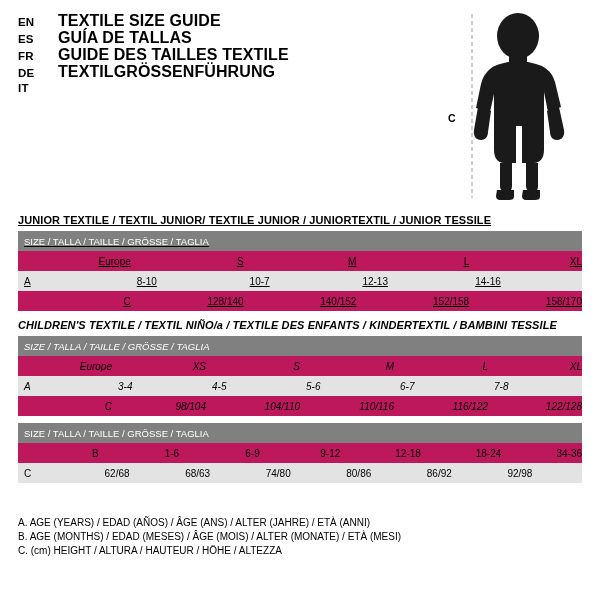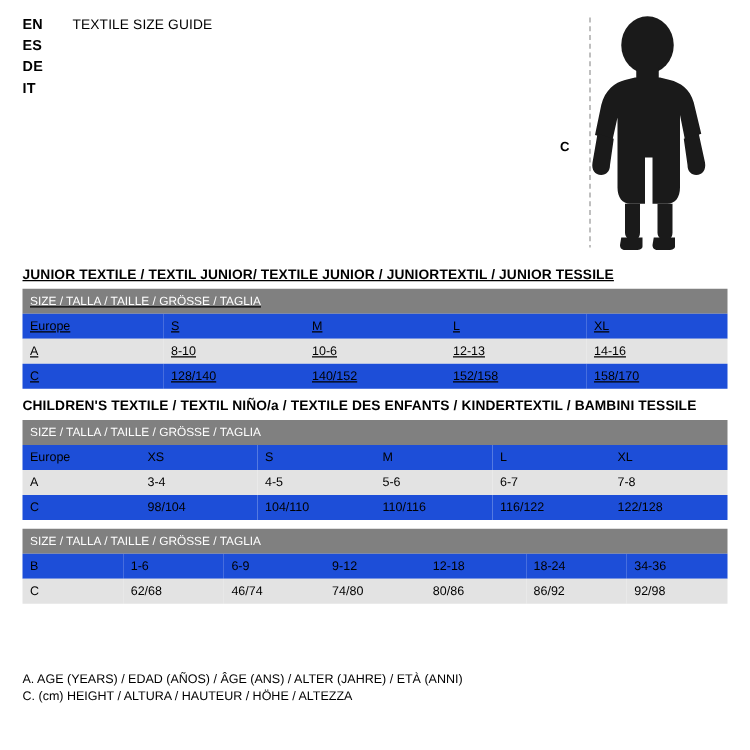--- a/index.html
+++ b/index.html
@@ -35,22 +35,22 @@
     line-height: 17px;
     height: 17px;
   }
   .lang-code {
     width: 40px;
     font-size: 11.5px;
     font-weight: bold;
     letter-spacing: 0.2px;
   }
   .lang-title {
-    font-size: 11px;
-    font-weight: normal;
+    font-size: 16px;
+    font-weight: bold;
     letter-spacing: 0.1px;
   }
 
   
   .figure-area {
     position: absolute;
     left: 440px;
     top: 8px;
     width: 150px;
     height: 195px;
@@ -92,21 +92,22 @@
   tr.head-row td {
     background: #808080;
     color: #ffffff;
     font-size: 9.5px;
     font-weight: normal;
   }
   tr.alt td {
     background: #e3e3e3;
   }
   tr.plain td {
-    background: #1d4ed8;
+    background: #be185d;
+    text-align: right;
   }
   td.rowlabel { width: 80px; }
 
   
   .legend {
     position: absolute;
     left: 18px;
     width: 564px;
   }
   .legend div {
@@ -119,23 +120,29 @@
 
 <div class="page">
 
   <div class="header">
     <div class="lang-row">
       <span class="lang-code">EN</span>
       <span class="lang-title">TEXTILE SIZE GUIDE</span>
     </div>
     <div class="lang-row">
       <span class="lang-code">ES</span>
+      <span class="lang-title">GUÍA DE TALLAS</span>
+    </div>
+    <div class="lang-row">
+      <span class="lang-code">FR</span>
+      <span class="lang-title">GUIDE DES TAILLES TEXTILE</span>
     </div>
     <div class="lang-row">
       <span class="lang-code">DE</span>
+      <span class="lang-title">TEXTILGRÖSSENFÜHRUNG</span>
     </div>
     <div class="lang-row">
       <span class="lang-code">IT</span>
     </div>
   </div>
 
   <div class="figure-area">
     <svg class="figure-svg" width="150" height="195" viewBox="0 0 150 195">
 
       <line x1="32" y1="6" x2="32" y2="190" stroke="#999999" stroke-width="1" stroke-dasharray="4,3"></line>
@@ -174,36 +181,36 @@
       <tr class="plain">
         <td class="rowlabel">Europe</td>
         <td>S</td>
         <td>M</td>
         <td>L</td>
         <td>XL</td>
       </tr>
       <tr class="alt">
         <td class="rowlabel">A</td>
         <td>8-10</td>
-        <td>10-6</td>
+        <td>10-7</td>
         <td>12-13</td>
         <td>14-16</td>
       </tr>
       <tr class="plain">
         <td class="rowlabel">C</td>
         <td>128/140</td>
         <td>140/152</td>
         <td>152/158</td>
         <td>158/170</td>
       </tr>
     </tbody>
       </table>
   </div>
 
-  <div class="section" style="top:318px;">
+  <div class="section" style="top:318px;font-style:italic;">
     <div class="section-title">CHILDREN'S TEXTILE / TEXTIL NIÑO/а / TEXTILE DES ENFANTS / KINDERTEXTIL / BAMBINI TESSILE</div>
     <table class="size">
       <tbody>
           <tr class="head-row">
         <td colspan="6">SIZE / TALLA / TAILLE / GRÖSSE / TAGLIA</td>
       </tr>
       <tr class="plain">
         <td class="rowlabel">Europe</td>
         <td>XS</td>
         <td>S</td>
@@ -242,28 +249,29 @@
         <td>1-6</td>
         <td>6-9</td>
         <td>9-12</td>
         <td>12-18</td>
         <td>18-24</td>
         <td>34-36</td>
       </tr>
       <tr class="alt">
         <td class="rowlabel">C</td>
         <td>62/68</td>
-        <td>46/74</td>
+        <td>68/63</td>
         <td>74/80</td>
         <td>80/86</td>
         <td>86/92</td>
         <td>92/98</td>
       </tr>
     </tbody>
       </table>
   </div>
 
-  <div class="legend" style="top:537px;">
+  <div class="legend" style="top:516px;">
     <div>A. AGE (YEARS) / EDAD (AÑOS) / ÂGE (ANS) / ALTER (JAHRE) / ETÀ (ANNI)</div>
+    <div>B. AGE (MONTHS) / EDAD (MESES) / ÂGE (MOIS) / ALTER (MONATE) / ETÀ (MESI)</div>
     <div>C. (cm) HEIGHT / ALTURA / HAUTEUR / HÖHE / ALTEZZA</div>
   </div>
 
 </div>
 
 </body></html>

